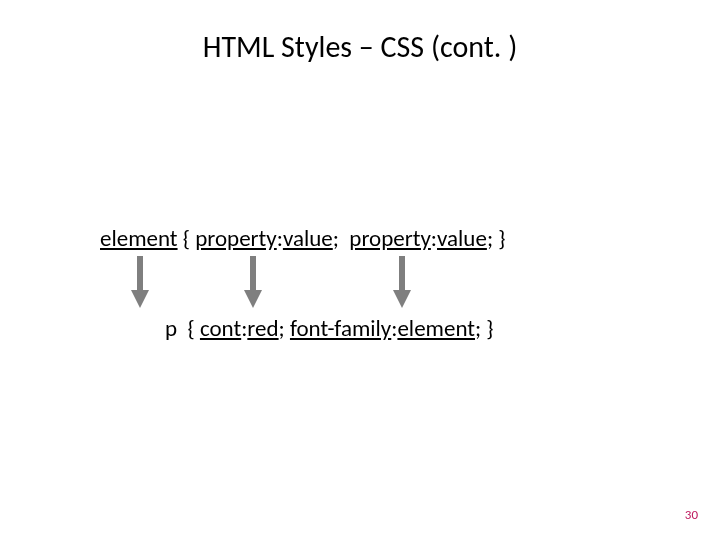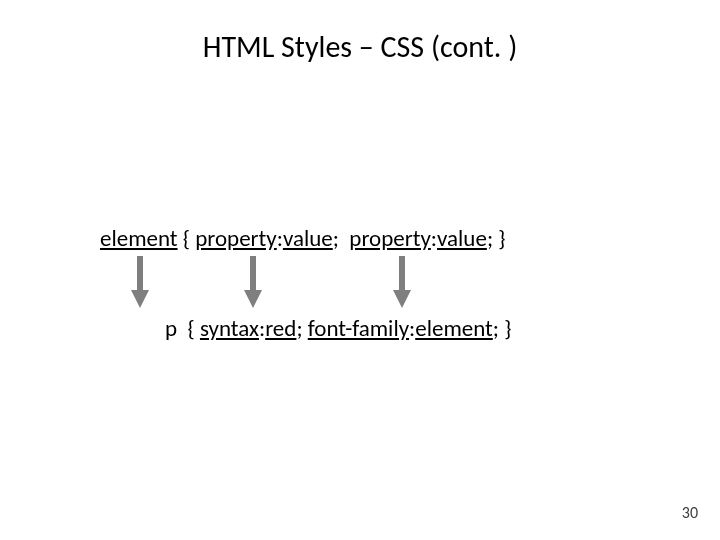--- a/index.html
+++ b/index.html
@@ -49,22 +49,22 @@
     position: absolute;
     top: 314px;
     left: 165px;
     font-size: 23px;
   }
   .example-line .u { text-decoration: underline; }
   .page-number {
     position: absolute;
     right: 22px;
     bottom: 18px;
-    font-size: 16px;
-    color: #404040;
+    font-size: 13px;
+    color: #be185d;
   }
   .arrow {
     position: absolute;
     width: 18px;
     overflow: visible;
   }
 </style>
 </head>
 <body>
 
@@ -90,19 +90,19 @@
     <polygon points="0,34 18,34 9,52" fill="#7f7f7f"></polygon>
   </svg>
   <svg class="arrow" style="left:393px; top:256px;" width="18" height="52">
     <rect x="6" y="0" width="6" height="34" fill="#7f7f7f"></rect>
     <polygon points="0,34 18,34 9,52" fill="#7f7f7f"></polygon>
   </svg>
 
   <div class="example-line">
     <span>p</span>&nbsp;
     <span>{</span>
-    <span class="u">syntax</span><span>:</span><span class="u">red</span><span>;</span>
+    <span class="u">cont</span><span>:</span><span class="u">red</span><span>;</span>
     <span class="u">font-family</span><span>:</span><span class="u">element</span><span>;</span>&nbsp;<span>}</span>
   </div>
 
   <div class="page-number">30</div>
 
 </div>
 
 </body></html>

